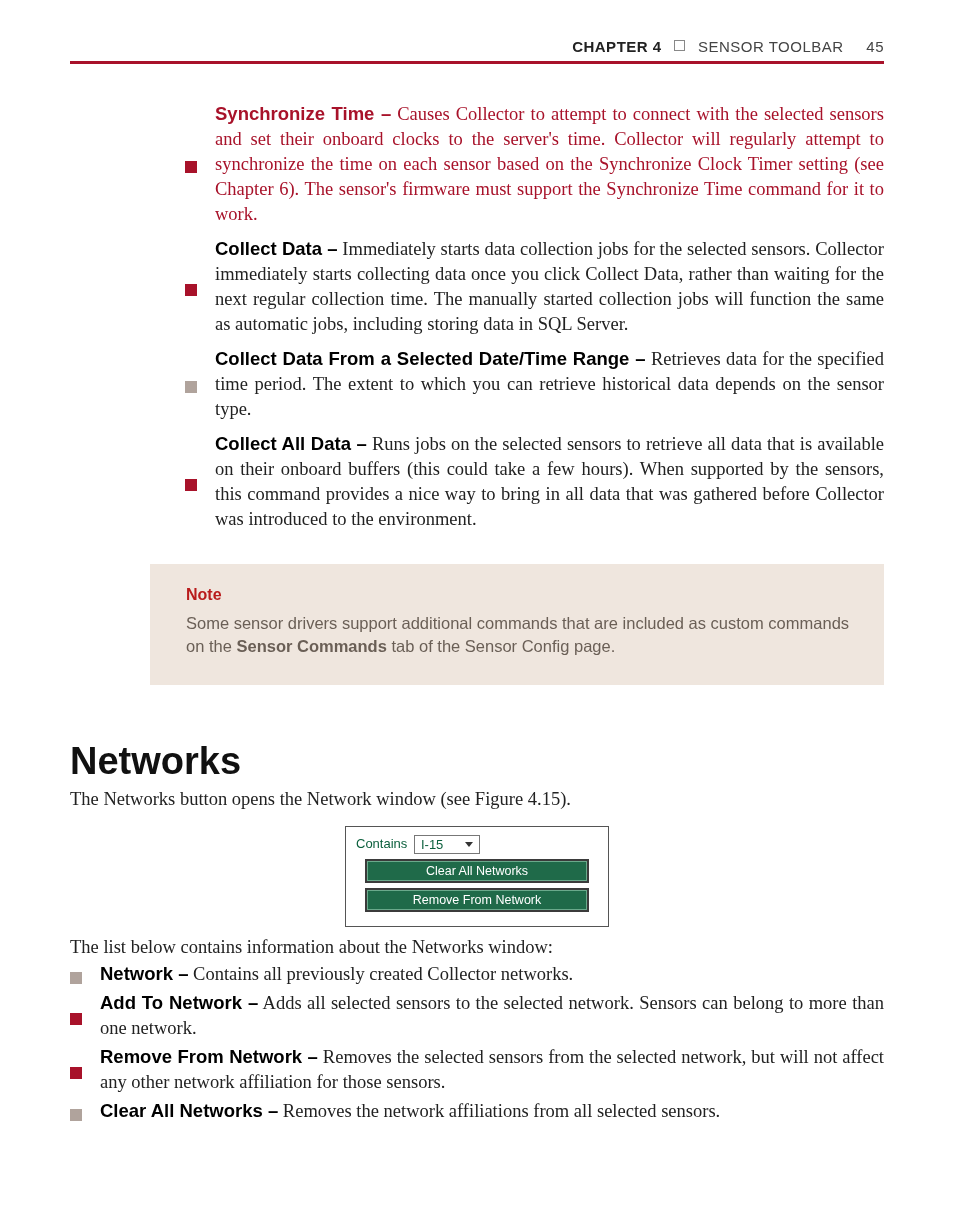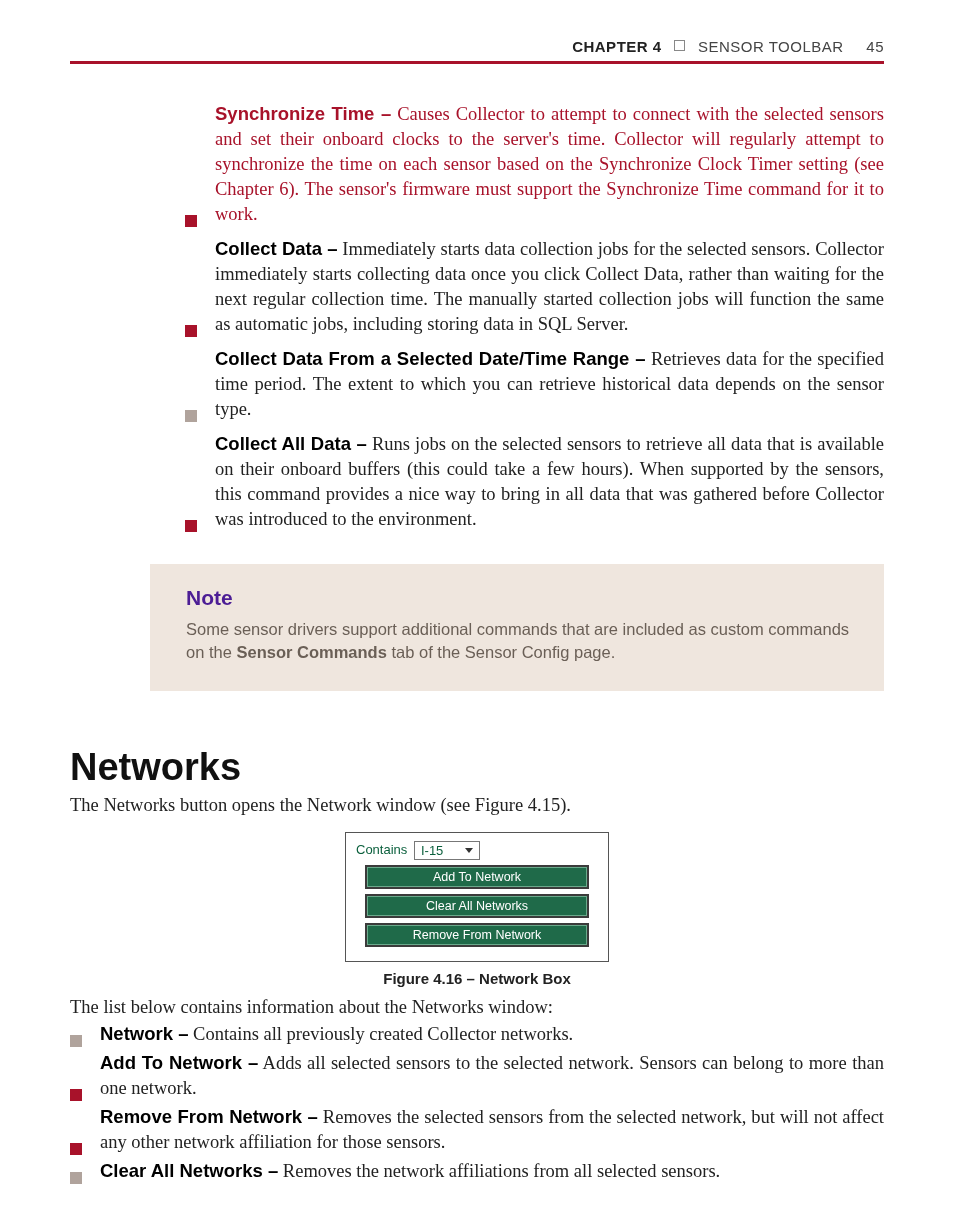--- a/index.html
+++ b/index.html
@@ -50,21 +50,21 @@
   .content {
     margin-left: 115px;
     margin-right: 0;
   }
 
   .bullets {
     margin-top: 38px;
   }
   .b-item {
     display: flex;
-    align-items: flex-end;
+    align-items: center;
     margin-bottom: 10px;
     font-size: 18.5px;
     line-height: 1.35;
   }
   .b-sq {
     flex: 0 0 auto;
     width: 12px;
     height: 12px;
     background: #a8122a;
     margin-top: 6px;
@@ -88,22 +88,22 @@
 
   .note-box {
     margin-top: 32px;
     margin-left: -35px;
     background: #efe6de;
     padding: 22px 30px 26px 36px;
     font-family: "Helvetica Neue", Arial, sans-serif;
   }
   .note-title {
     font-weight: 700;
-    font-size: 21px;
-    color: #4c1d95;
+    font-size: 16px;
+    color: #b91c1c;
     margin-bottom: 8px;
   }
   .note-body {
     font-size: 16.5px;
     color: #6a5f56;
     line-height: 1.45;
   }
   .note-body .b { font-weight: 700; }
 
   h2.section {
@@ -248,26 +248,24 @@
 
     <div class="fig-wrap">
       <div class="fig-box">
         <div class="net-row">
           <span>Contains</span>
           <span class="net-dd">
             <span>I-15</span>
             <span class="caret"></span>
           </span>
         </div>
-        <div class="net-btn">Add To Network</div>
         <div class="net-btn">Clear All Networks</div>
         <div class="net-btn">Remove From Network</div>
       </div>
     </div>
-    <div class="fig-caption">Figure 4.16 – Network Box</div>
 
     <div class="para">The list below contains information about the Networks window:</div>
 
     <div class="bullets bullets2">
 
       <div class="b-item">
         <div class="b-sq grey"></div>
         <div class="b-body">
           <span class="term">Network –</span><span> Contains all previously created Collector networks.</span>
         </div>

